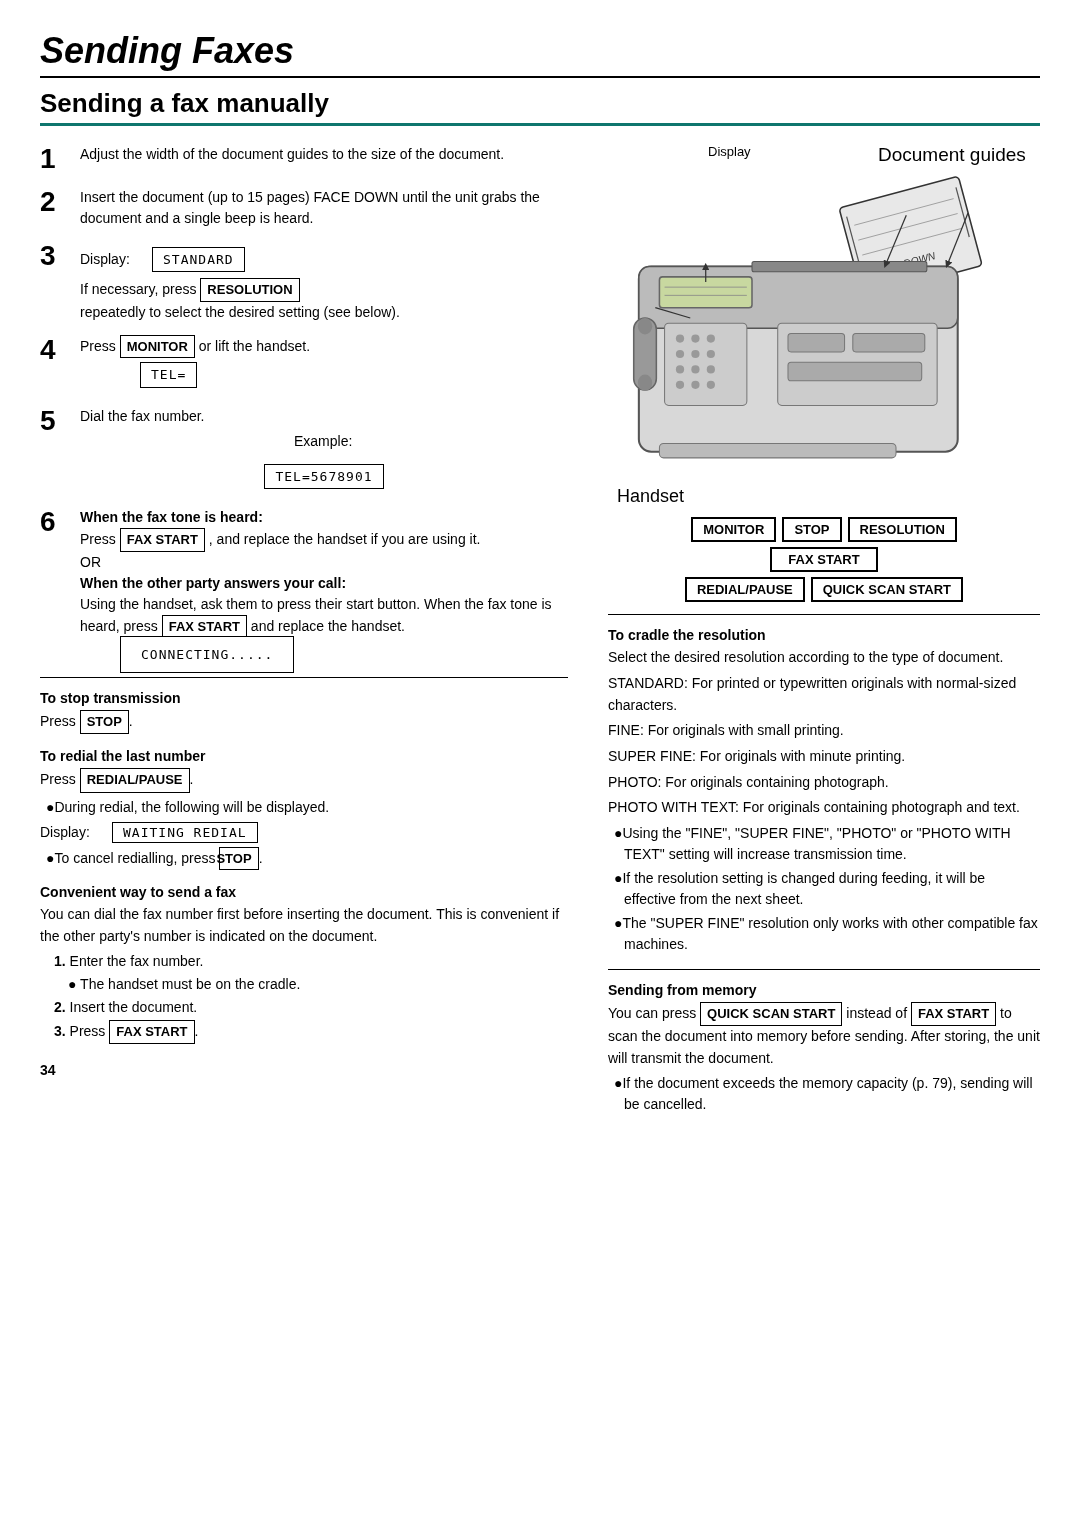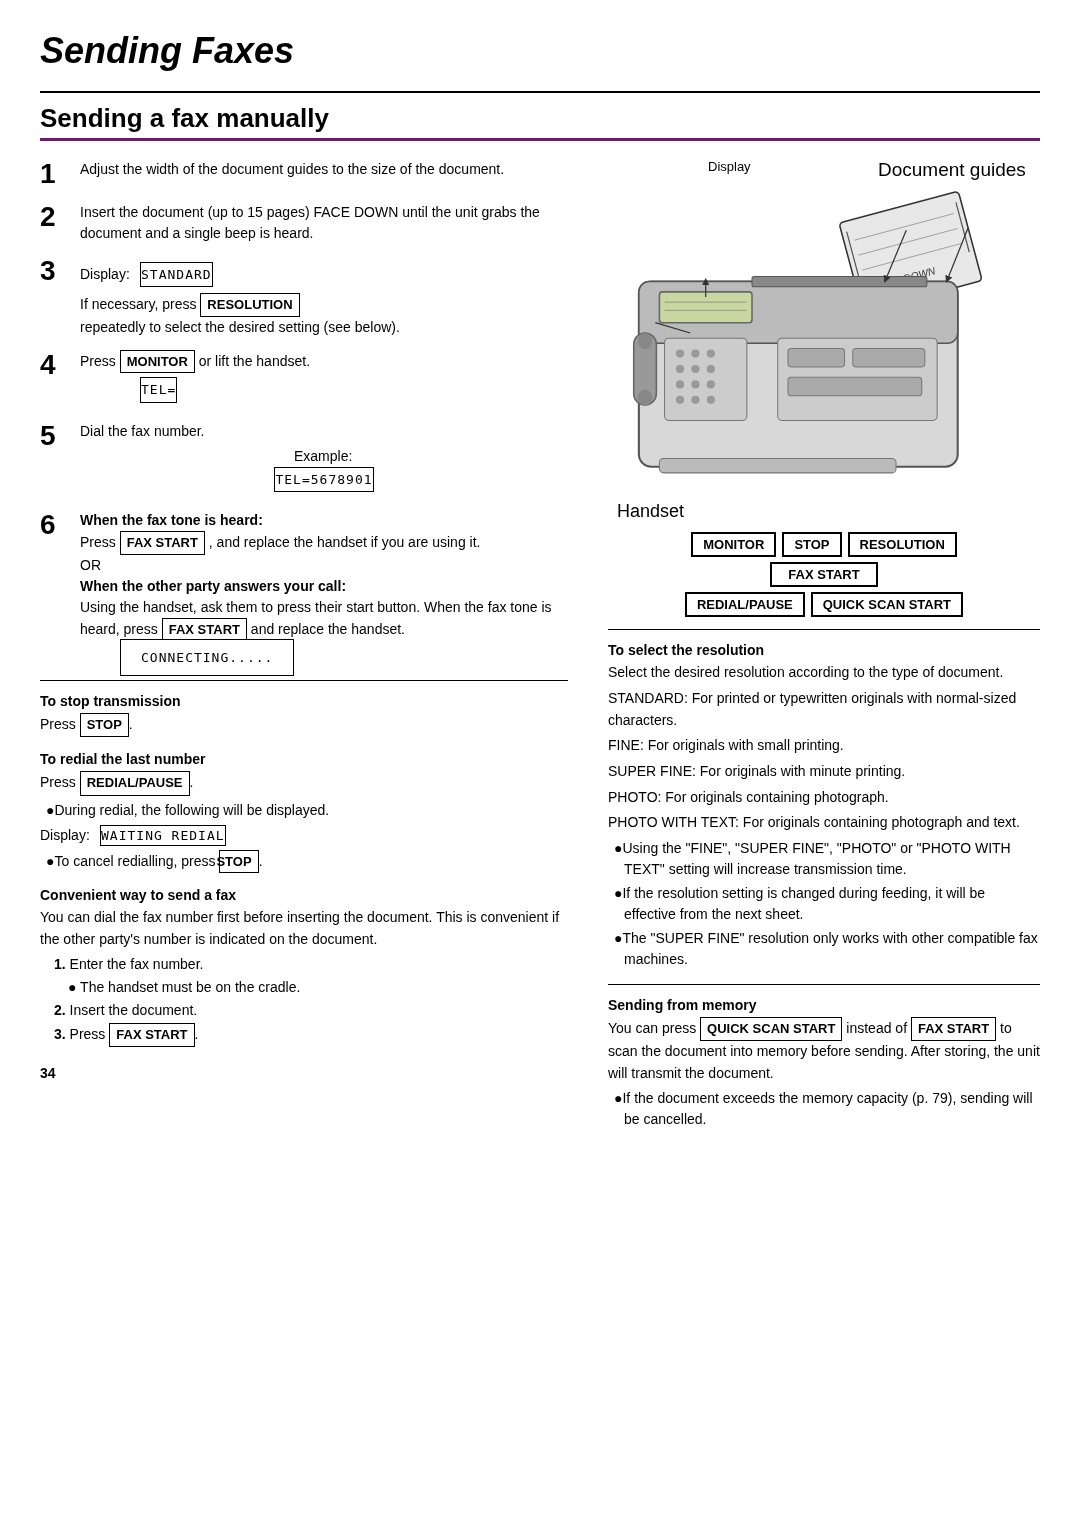--- a/index.html
+++ b/index.html
@@ -12,29 +12,29 @@
       color: #000;
       padding: 30px 40px 30px 40px;
     }
 
     
     .page-title {
       font-size: 36px;
       font-style: italic;
       font-weight: bold;
       border-bottom: 2px solid #000;
-      padding-bottom: 19px;
+      padding-bottom: 4px;
       margin-bottom: 10px;
     }
 
     
     .section-heading {
       font-size: 26px;
       font-weight: bold;
-      border-bottom: 3px solid #701a75;
+      border-bottom: 3px solid #0f766e;
       padding-bottom: 4px;
       margin-bottom: 18px;
       display: flex;
       align-items: center;
     }
     .section-heading::after {
       content: '';
       flex: 1;
       height: 3px;
       background: #000;
@@ -71,29 +71,30 @@
     .step-content {
       flex: 1;
       font-size: 14px;
       line-height: 1.5;
     }
 
     
     .display-box-row {
       display: flex;
       align-items: center;
+      gap: 12px;
       margin: 6px 0 6px 0;
     }
     .display-label {
       font-size: 14px;
       min-width: 60px;
     }
     .display-box {
       border: 1px solid #000;
-      padding: 2px 0;
+      padding: 2px 10px;
       font-family: monospace;
       font-size: 13px;
       background: #fff;
       letter-spacing: 1px;
     }
 
     
     .btn-label {
       font-weight: bold;
       border: 1.5px solid #000;
@@ -395,21 +396,21 @@
       </div>
       <div class="button-row">
         <span class="panel-btn">REDIAL/PAUSE</span>
         <span class="panel-btn">QUICK SCAN START</span>
       </div>
     </div>
 
     <hr class="hr">
 
     <div class="right-section">
-      <div class="sub-heading">To select the resolution</div>
+      <div class="sub-heading">To cradle the resolution</div>
       <div class="body-text">Select the desired resolution according to the type of document.</div>
       <div class="body-text">STANDARD: For printed or typewritten originals with normal-sized characters.</div>
       <div class="body-text">FINE: For originals with small printing.</div>
       <div class="body-text">SUPER FINE: For originals with minute printing.</div>
       <div class="body-text">PHOTO: For originals containing photograph.</div>
       <div class="body-text">PHOTO WITH TEXT: For originals containing photograph and text.</div>
       <div class="bullet-item">●<span>Using the "FINE", "SUPER FINE", "PHOTO" or "PHOTO WITH TEXT" setting will increase transmission time.</span></div>
       <div class="bullet-item">●<span>If the resolution setting is changed during feeding, it will be effective from the next sheet.</span></div>
       <div class="bullet-item">●<span>The "SUPER FINE" resolution only works with other compatible fax machines.</span></div>
     </div>

